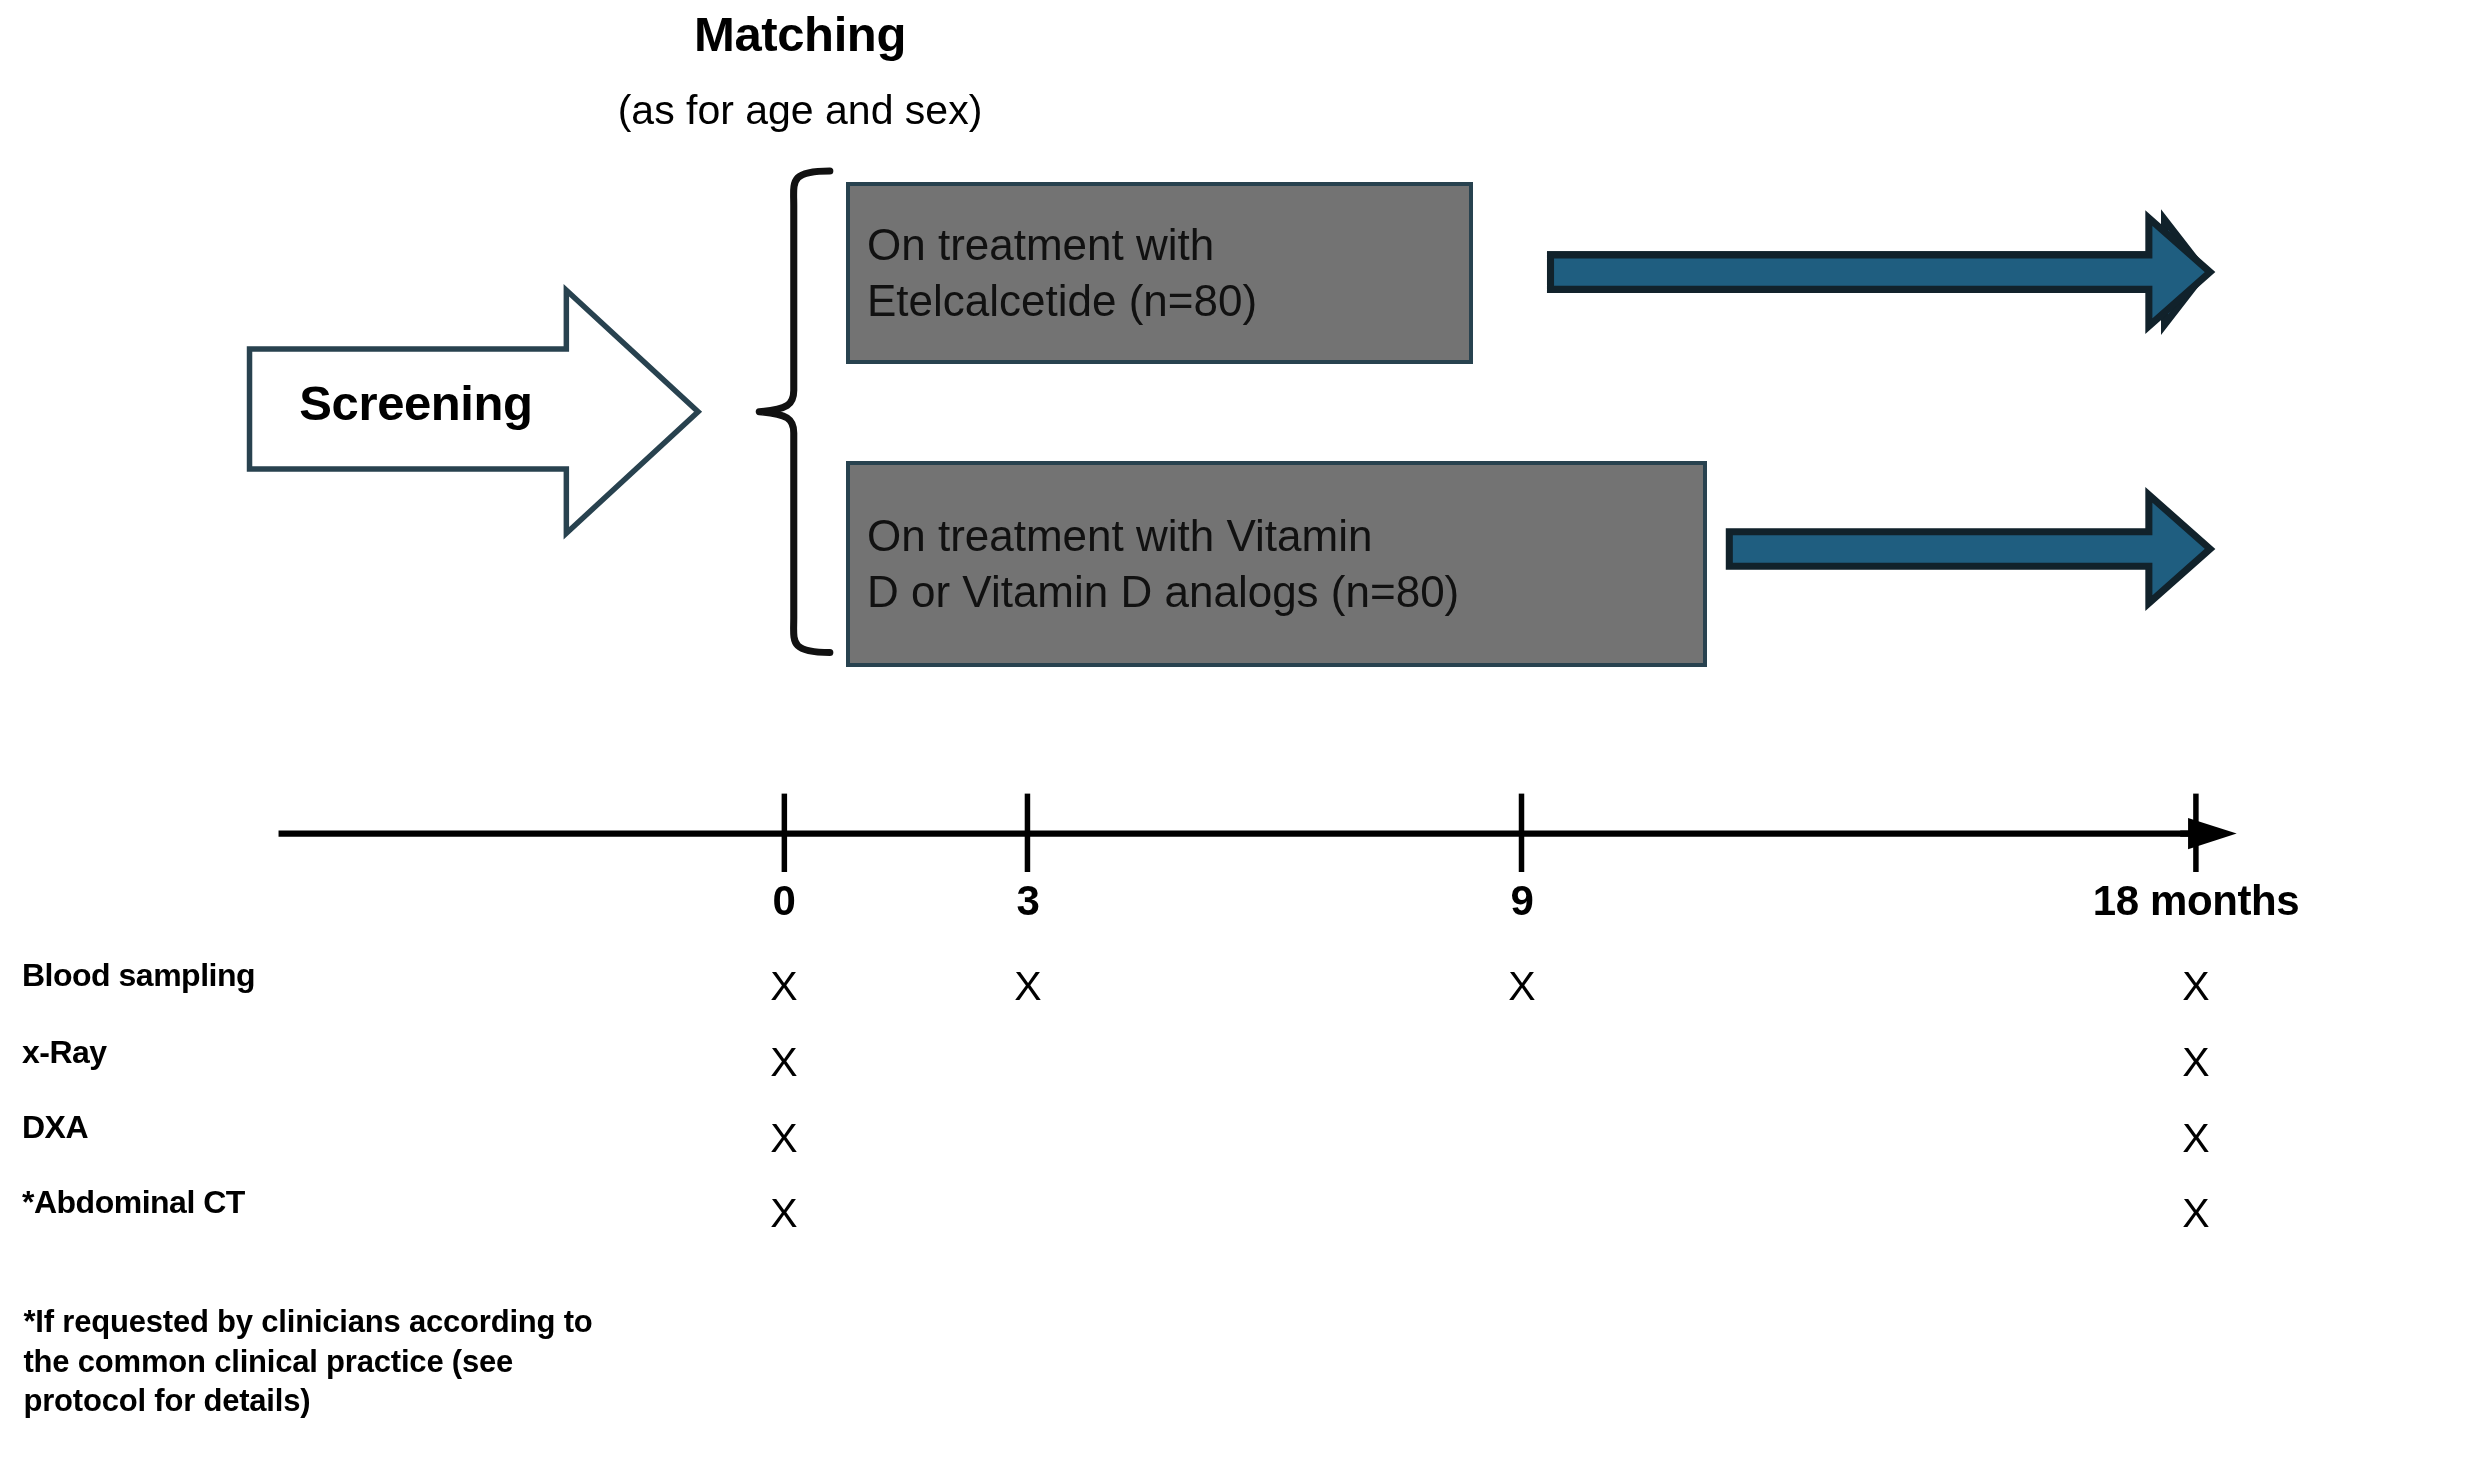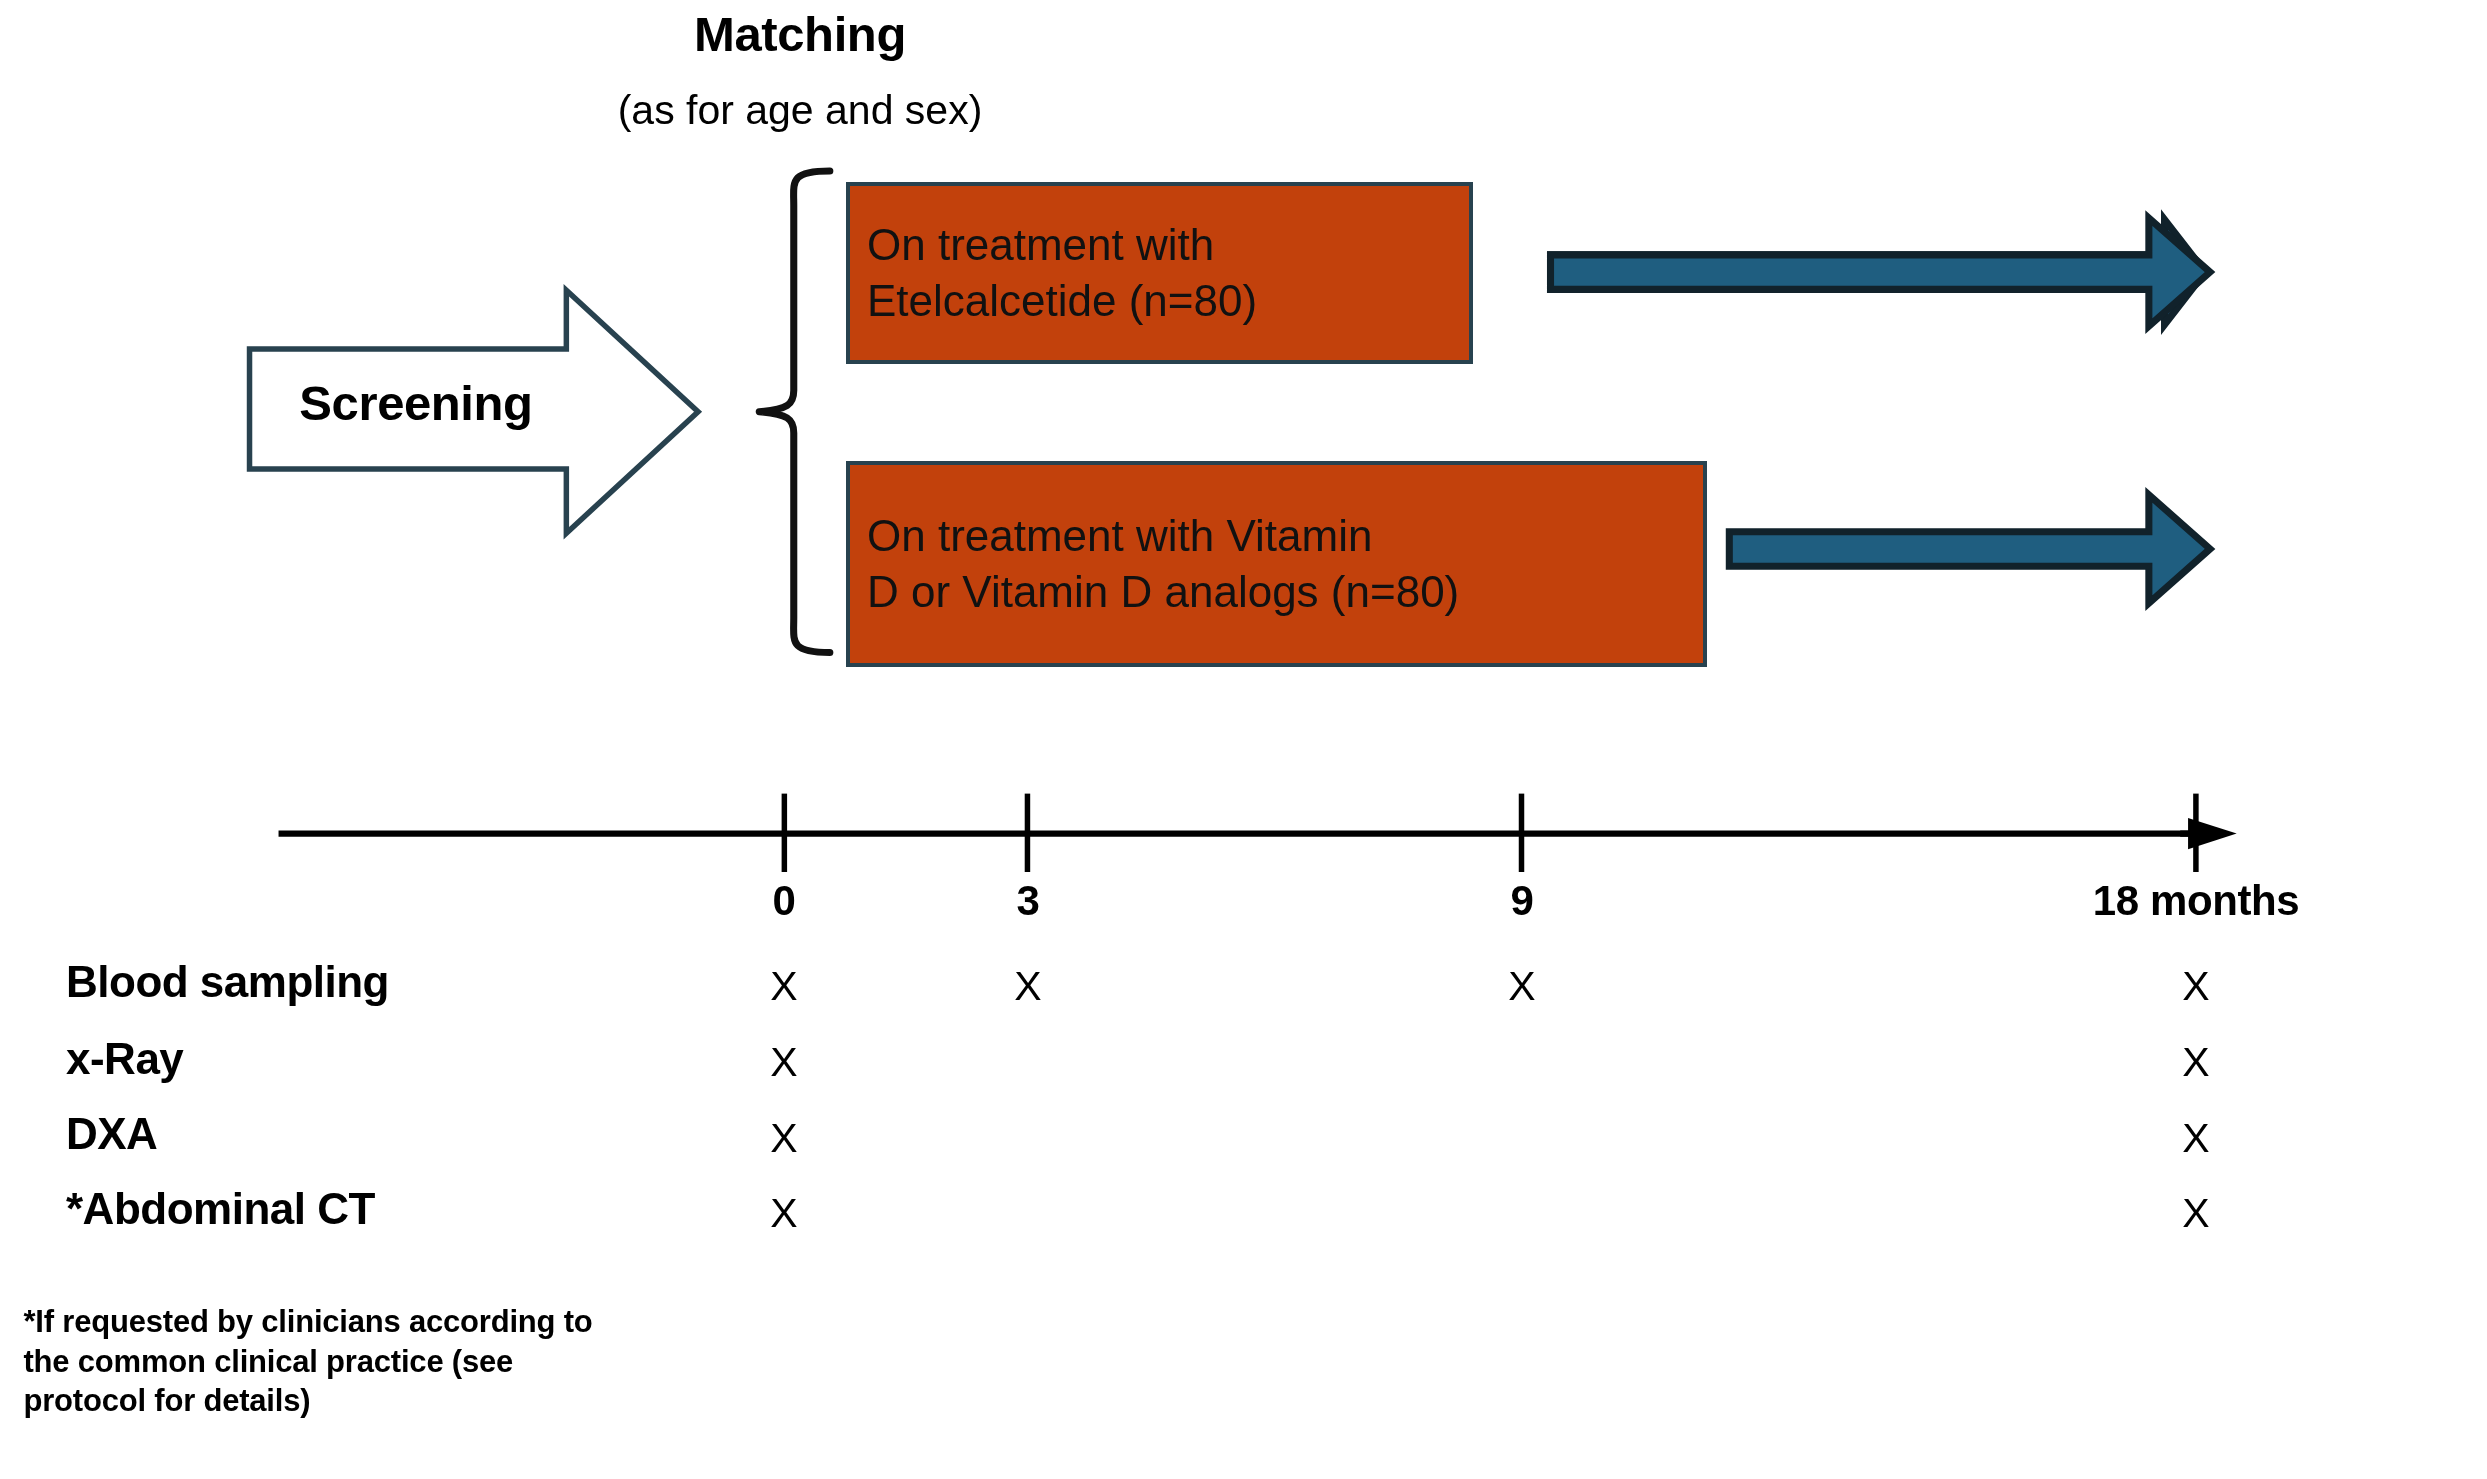--- a/index.html
+++ b/index.html
@@ -41,21 +41,21 @@
 
   
   #shapes-layer {
     left: 0; top: 0;
     width: 2487px; height: 1479px;
     pointer-events: none;
   }
 
   
   .group-box {
-    background: #c2410c;
+    background: #737373;
     border: 4.7px solid #28424f;
     box-sizing: border-box;
     display: flex;
     align-items: center;
   }
   .group-box-label {
     font-size: 44px;
     line-height: 1.28;
     padding-left: 17px;
     padding-right: 7.8px;
@@ -87,26 +87,25 @@
     font-weight: bold;
     top: 877px;
     transform: translateX(-50%);
     white-space: nowrap;
     letter-spacing: -0.4px;
   }
   .tick-label.last { transform: translateX(-50%); }
 
   
   .row-label {
-    font-size: 44px;
+    font-size: 32px;
     font-weight: bold;
     left: 22px;
     letter-spacing: -0.5px;
     white-space: nowrap;
-    margin-left: 44px;
   }
   .x-mark {
     font-size: 41px;
     font-weight: normal;
     transform: translateX(-50%);
     text-align: center;
   }
 
   
   #footnote {

